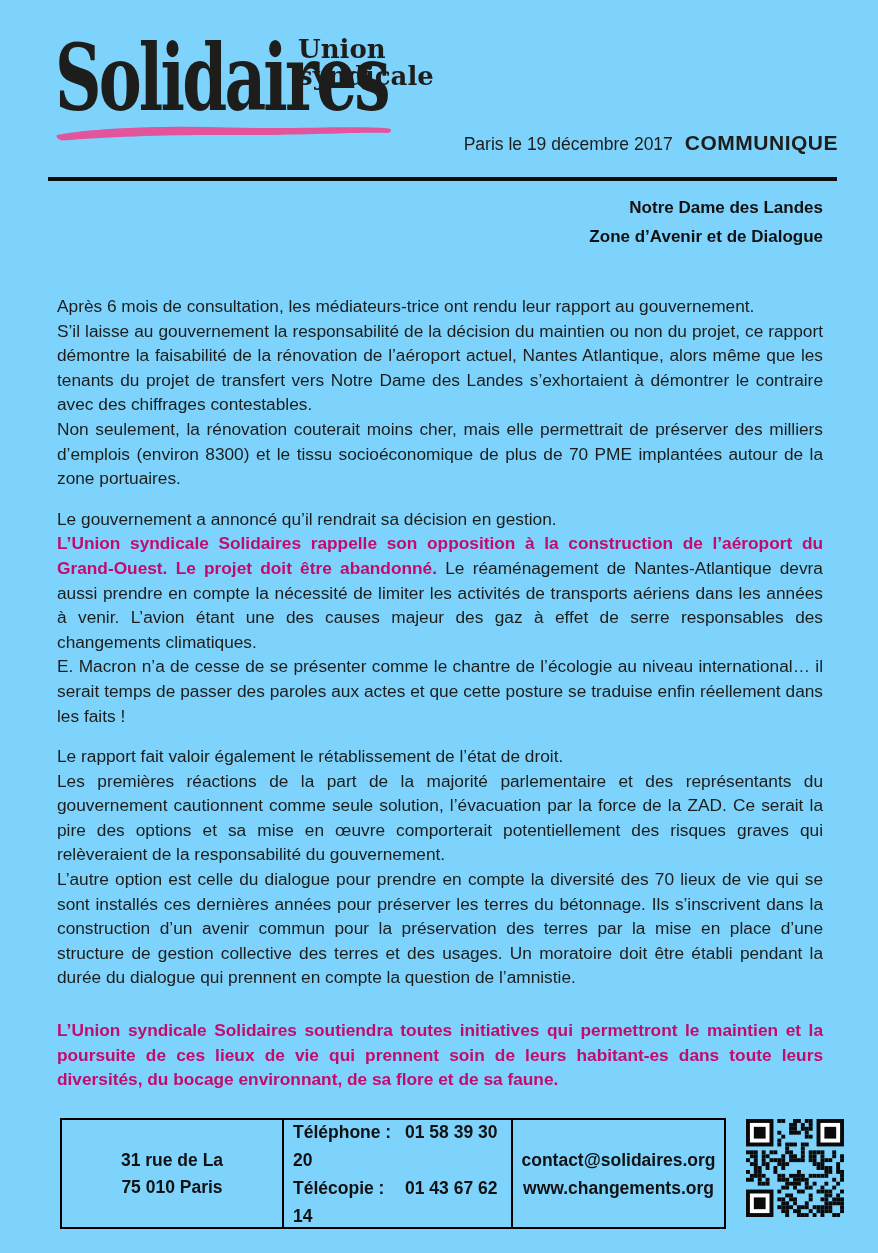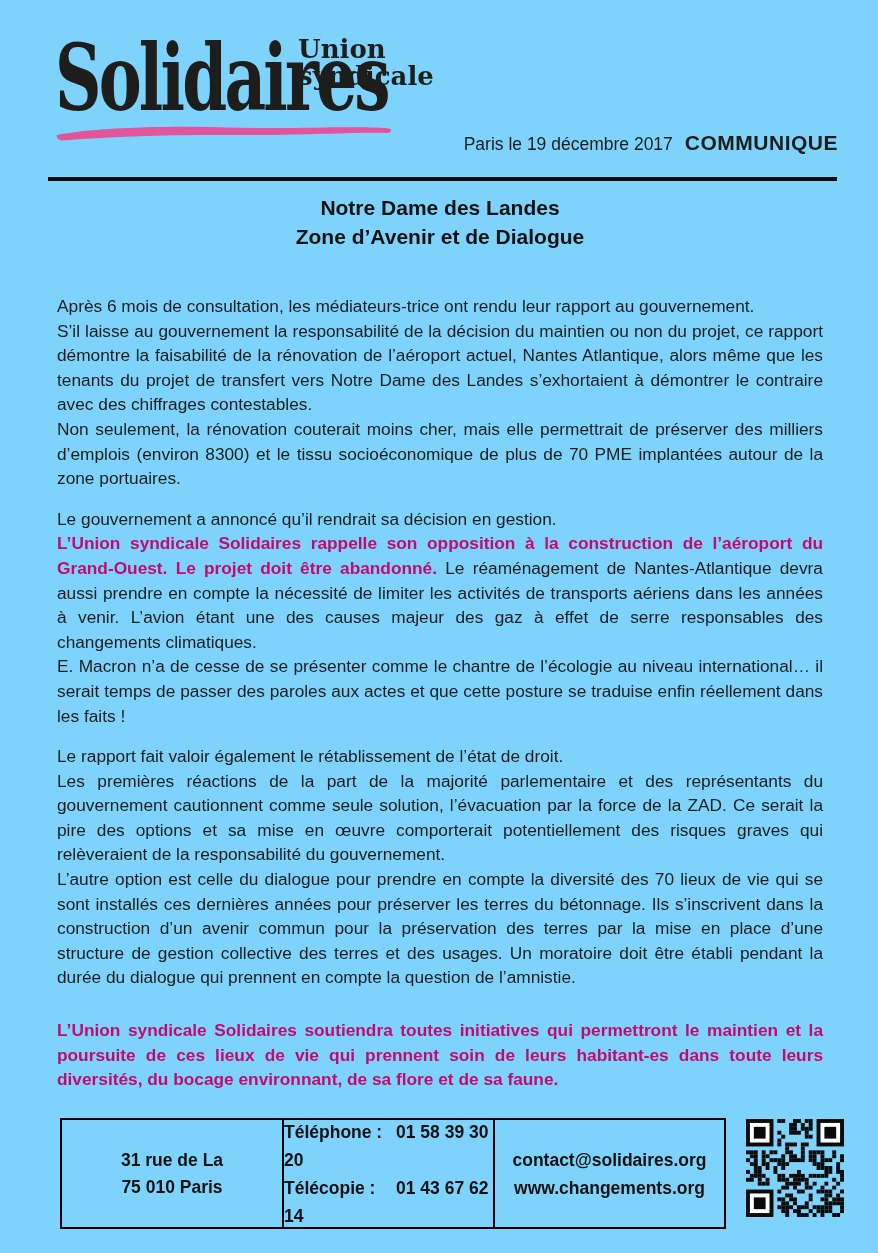--- a/index.html
+++ b/index.html
@@ -47,22 +47,22 @@
 
   .header-rule {
     position: absolute; left: 48px; top: 177px;
     width: 789px; height: 4px; background: #0e0e0e;
   }
 
   
   .title {
     position: absolute; left: 57px; top: 193px; width: 766px;
     margin: 0;
-    text-align: center;
-    font-size: 21px; line-height: 29px; font-weight: bold;
+    text-align: right;
+    font-size: 17px; line-height: 29px; font-weight: bold;
     color: #111;
   }
 
   
   .body {
     position: absolute; left: 57px; top: 294px; width: 766px;
     font-size: 17.3px; line-height: 24.6px;
     text-align: justify;
     color: #1d1d1b;
   }
@@ -76,21 +76,21 @@
     width: 666px; height: 111px;
     border: 2px solid #000;
     box-sizing: border-box;
     display: flex;
     font-weight: bold;
     font-size: 17.5px;
     color: #111;
   }
   .cell { box-sizing: border-box; display: flex; flex-direction: column; justify-content: center; }
   .cell-address { width: 220px; text-align: center; line-height: 27px; }
-  .cell-phone   { width: 213px; border-left: 2px solid #000; border-right: 2px solid #000; padding-left: 0; line-height: 28px; }
+  .cell-phone   { width: 231px; border-left: 2px solid #000; border-right: 2px solid #000; padding-left: 9px; line-height: 28px; }
   .cell-web     { flex: 1; text-align: center; line-height: 28px; }
   .contact-label { display: inline-block; width: 112px; }
 
   .qr { position: absolute; left: 746px; top: 1119px; width: 98px; height: 98px; }
   .qr svg { width: 100%; height: 100%; fill: #0a0a0a; }
 </style>
 </head>
 <body>
 
 <div class="page">

